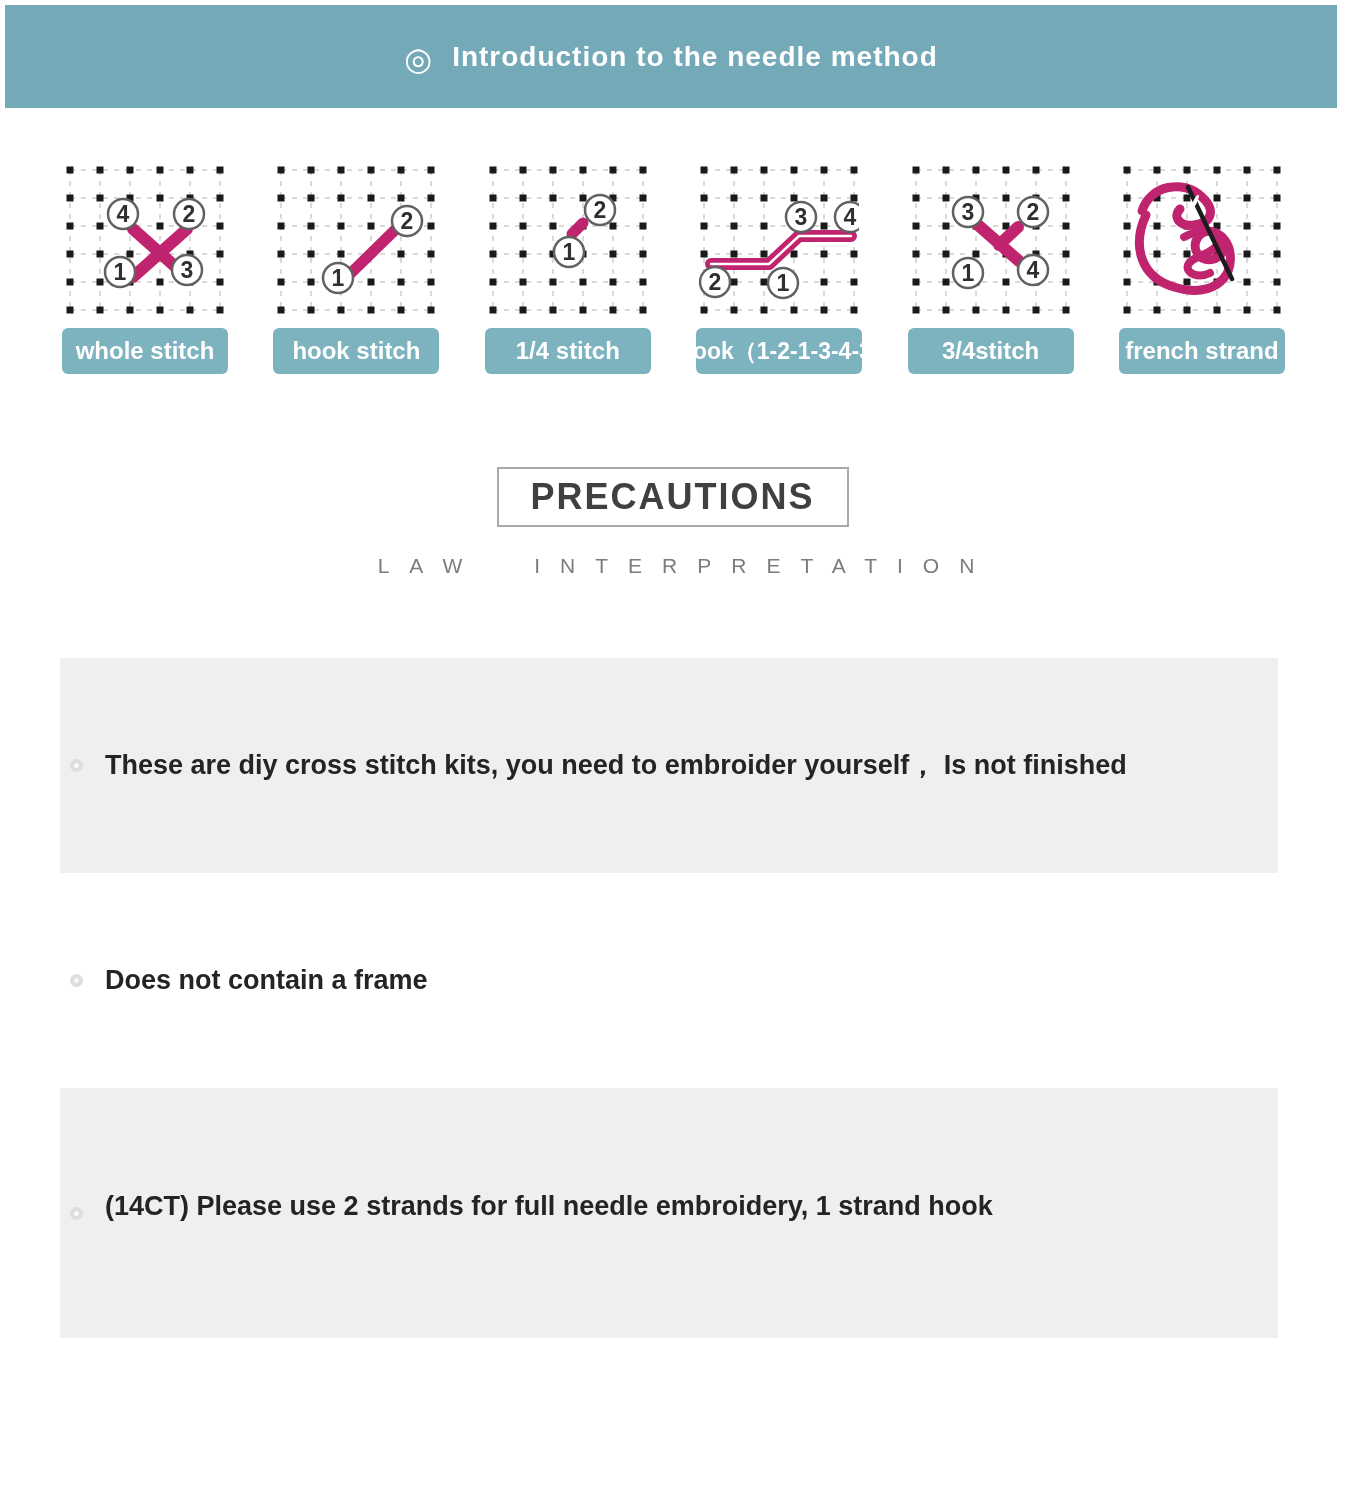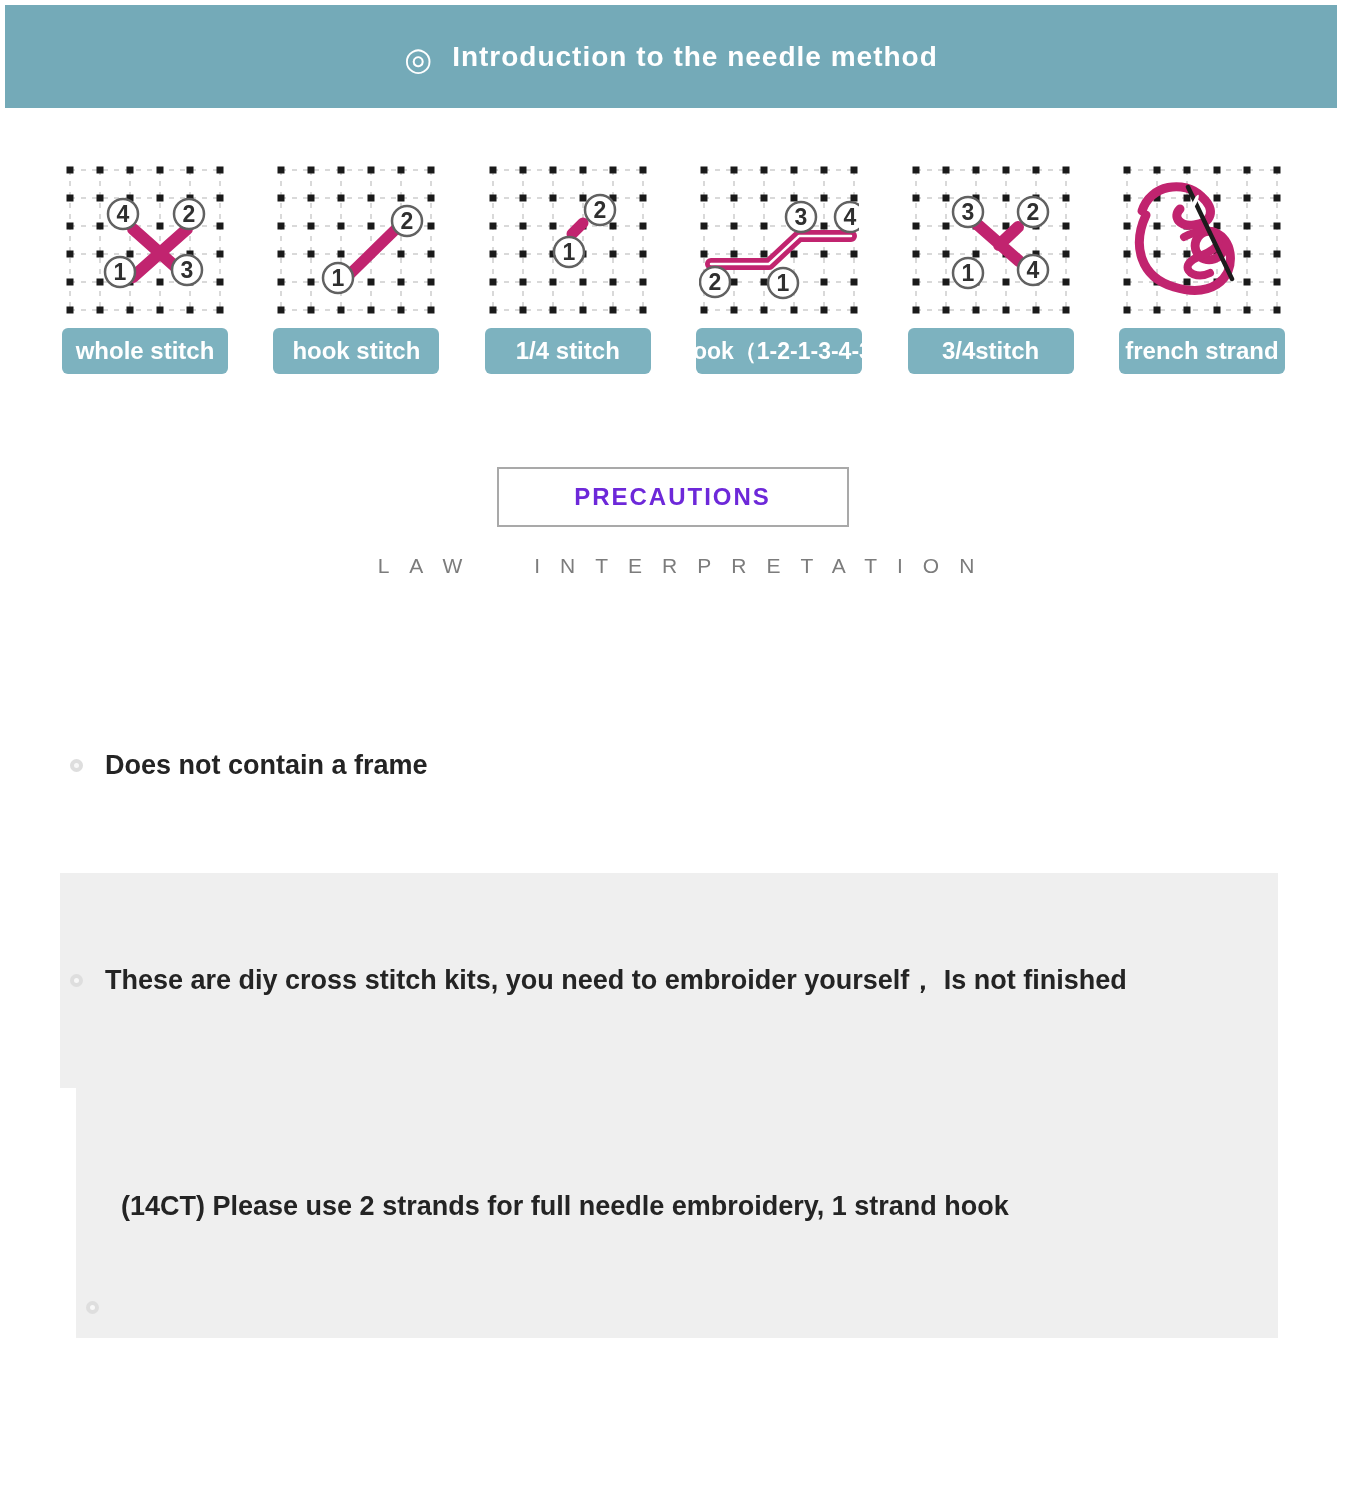--- a/index.html
+++ b/index.html
@@ -25,34 +25,34 @@
     font-family:"Liberation Sans", sans-serif; }
   .needle { stroke:#1c1c1c; stroke-width:4.5; stroke-linecap:round; fill:none; }
   .tag { margin-top:13px; width:100%; height:46px; background:#7db2bf; border-radius:6px;
     display:flex; align-items:center; justify-content:center;
     color:#fff; font-size:24px; font-weight:bold; white-space:nowrap; }
   .tag.small { font-size:23px; }
 
   
   .prec-box { width:352px; height:60px; margin:93px auto 0; border:2px solid #a9a9a9;
     display:flex; align-items:center; justify-content:center; }
-  .prec-title { font-size:24px; font-weight:bold; letter-spacing:2px; color:#6d28d9; }
+  .prec-title { font-size:36px; font-weight:bold; letter-spacing:2px; color:#404040; }
   .law { margin-top:27px; text-align:center; font-size:21px; color:#7c7c7c;
     letter-spacing:20px; word-spacing:26px; padding-left:27px; }
 
   
   .list { margin:80px 67px 0 60px; }
   .row { display:flex; padding-left:10px; padding-right:14px; }
   .row.shaded { background:#efefef; }
   .bullet { width:13px; height:13px; border:4px solid #dedede; border-radius:50%;
     background:#f8f8f8; margin-right:22px; flex-shrink:0; }
   .lines { font-size:27px; font-weight:600; color:#242424; line-height:43px; white-space:pre-wrap; }
   .r1 { min-height:88px;  align-items:center; }
   .r2 { min-height:100px; align-items:center; }
-  .r3 { padding-top:11px; padding-bottom:24px; align-items:flex-end;margin-left:16px; }
+  .r3 { padding-top:11px; padding-bottom:24px; align-items:center; }
   .r3 .bullet { margin-top:13px; }
   .r4 { padding-top:48px; padding-bottom:16px; align-items:flex-start; }
 </style>
 </head>
 <body>
 
 <div class="header">
   <span class="marker">◎</span>
   <span class="title">Introduction to the needle method</span>
 </div>
@@ -472,34 +472,34 @@
 
 </div>
 
 <div class="prec-box">
   <span class="prec-title">PRECAUTIONS</span>
 </div>
 <div class="law">LAW INTERPRETATION</div>
 
 <div class="list">
 
+  <div class="row r1 shaded">
+    <span class="bullet"></span>
+    <div class="lines">
+      <div>These are diy cross stitch kits, you need to embroider yourself， Is not finished</div>
+    </div>
+  </div>
+
   <div class="row r2">
     <span class="bullet"></span>
     <div class="lines">
       <div>Does not contain a frame</div>
     </div>
   </div>
 
-  <div class="row r1 shaded">
-    <span class="bullet"></span>
-    <div class="lines">
-      <div>These are diy cross stitch kits, you need to embroider yourself， Is not finished</div>
-    </div>
-  </div>
-
   <div class="row r3 shaded">
     <span class="bullet"></span>
     <div class="lines">
       <div>(14CT) Please use 2 strands for full needle embroidery, 1 strand hook</div>
     </div>
   </div>
 
   <div class="row r4">
     
     

